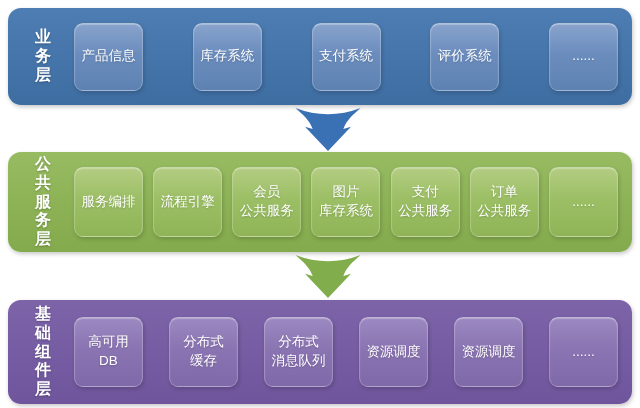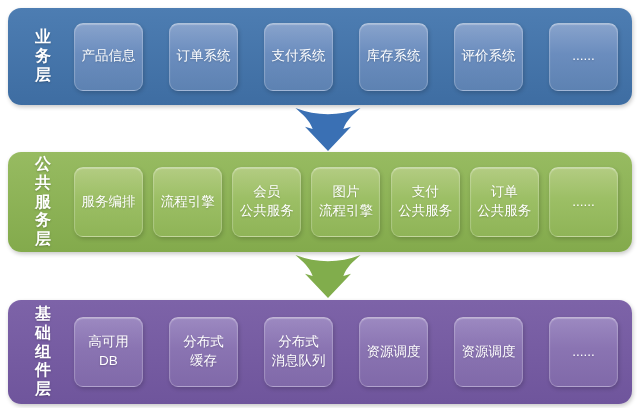--- a/index.html
+++ b/index.html
@@ -80,23 +80,22 @@
 <body>
 
 <div class="stage">
 
   <div class="band band-business" style="--band-top: #4d7db2; --band-bottom: #3e6da2; --box-top: #88a3cc; --box-mid: #6b8dbe; --box-bottom: #5d82b2;">
     <div class="layer-label">业
 务
 层</div>
     <div class="boxes">
       <div class="box">产品信息</div>
-      <div class="box">订单系统</div>
+      <div class="box">库存系统</div>
       <div class="box">支付系统</div>
-      <div class="box">库存系统</div>
       <div class="box">评价系统</div>
       <div class="box">......</div>
     </div>
   </div>
 
   <svg class="arrow arrow-1" viewBox="0 0 70 48" aria-hidden="true">
     <path d="M 1,1 Q 35,14 69,1 C 61,8 54,14 51,23 L 59,20.5 L 35,46 L 11,20.5 L 19,23 C 16,14 9,8 1,1 Z" fill="#3a70b4"></path>
   </svg>
 
   <div class="band band-services" style="--band-top: #97bb61; --band-bottom: #83aa4c; --box-top: #b3cc82; --box-mid: #9cbf65; --box-bottom: #8fb457;">
@@ -104,21 +103,21 @@
 共
 服
 务
 层</div>
     <div class="boxes">
       <div class="box">服务编排</div>
       <div class="box">流程引擎</div>
       <div class="box">会员
 公共服务</div>
       <div class="box">图片
-流程引擎</div>
+库存系统</div>
       <div class="box">支付
 公共服务</div>
       <div class="box">订单
 公共服务</div>
       <div class="box">......</div>
     </div>
   </div>
 
   <svg class="arrow arrow-2" viewBox="0 0 70 48" aria-hidden="true">
     <path d="M 1,1 Q 35,14 69,1 C 61,8 54,14 51,23 L 59,20.5 L 35,46 L 11,20.5 L 19,23 C 16,14 9,8 1,1 Z" fill="#81ad4c"></path>

